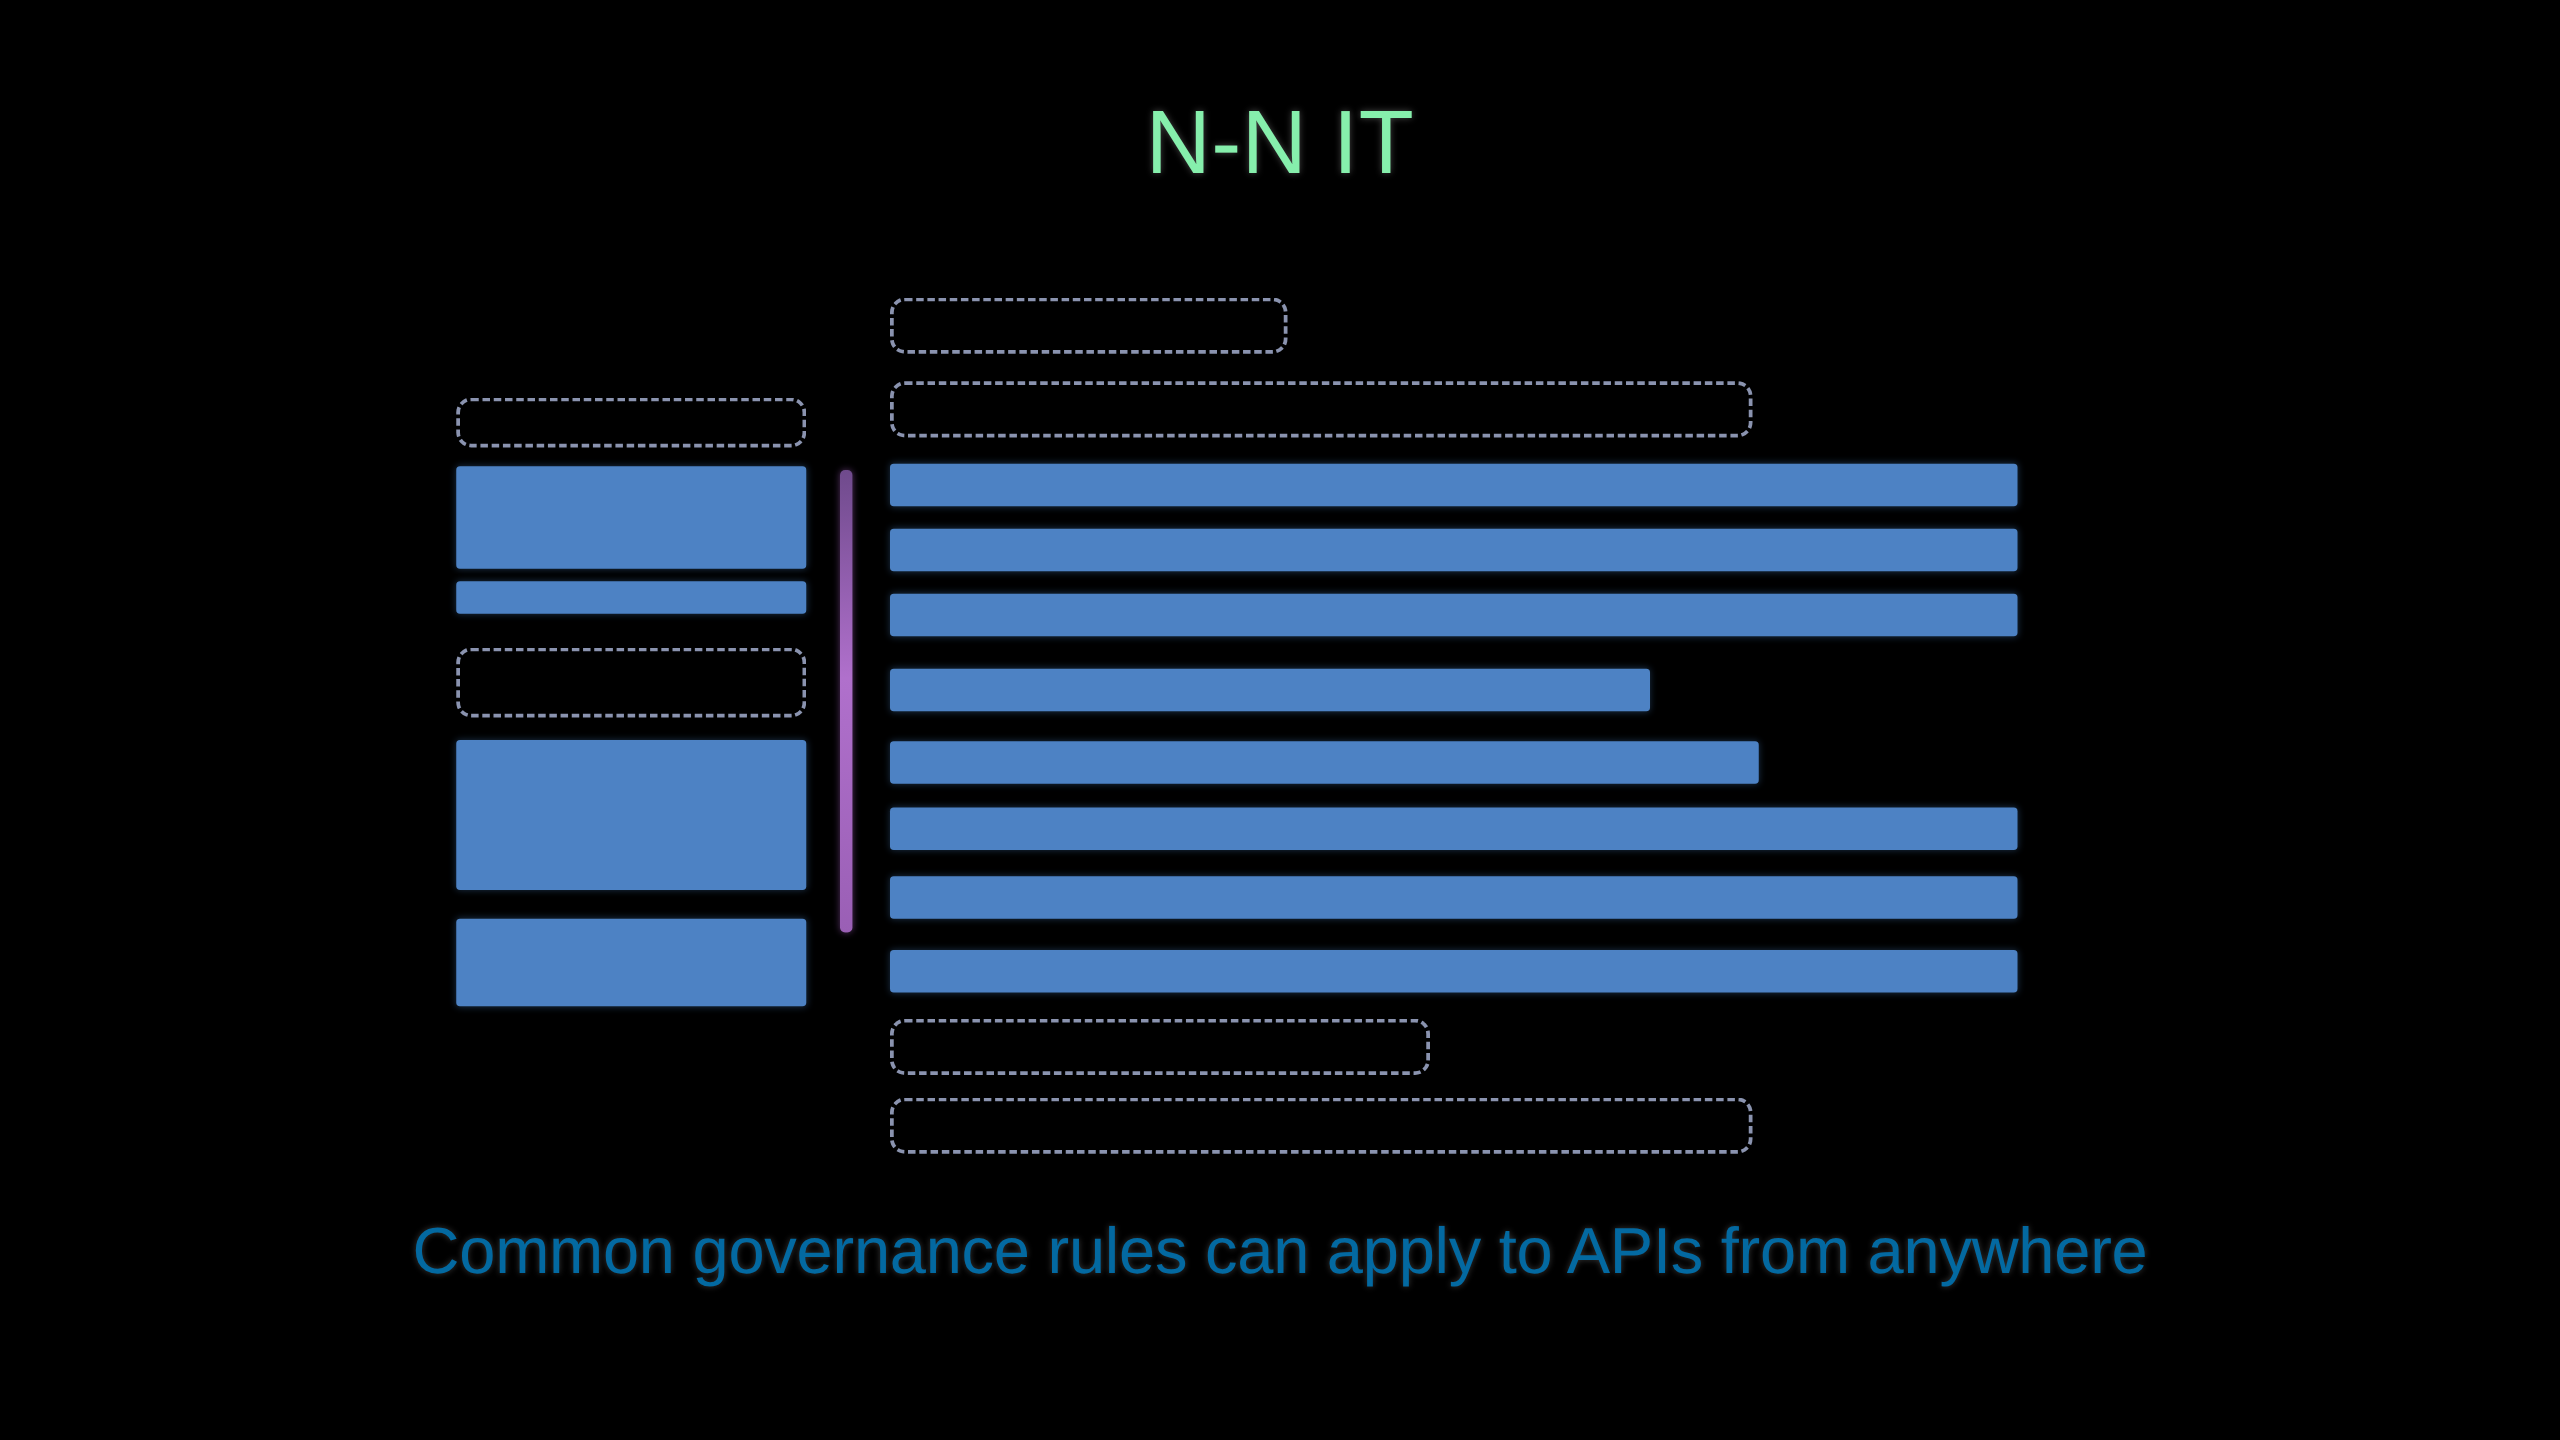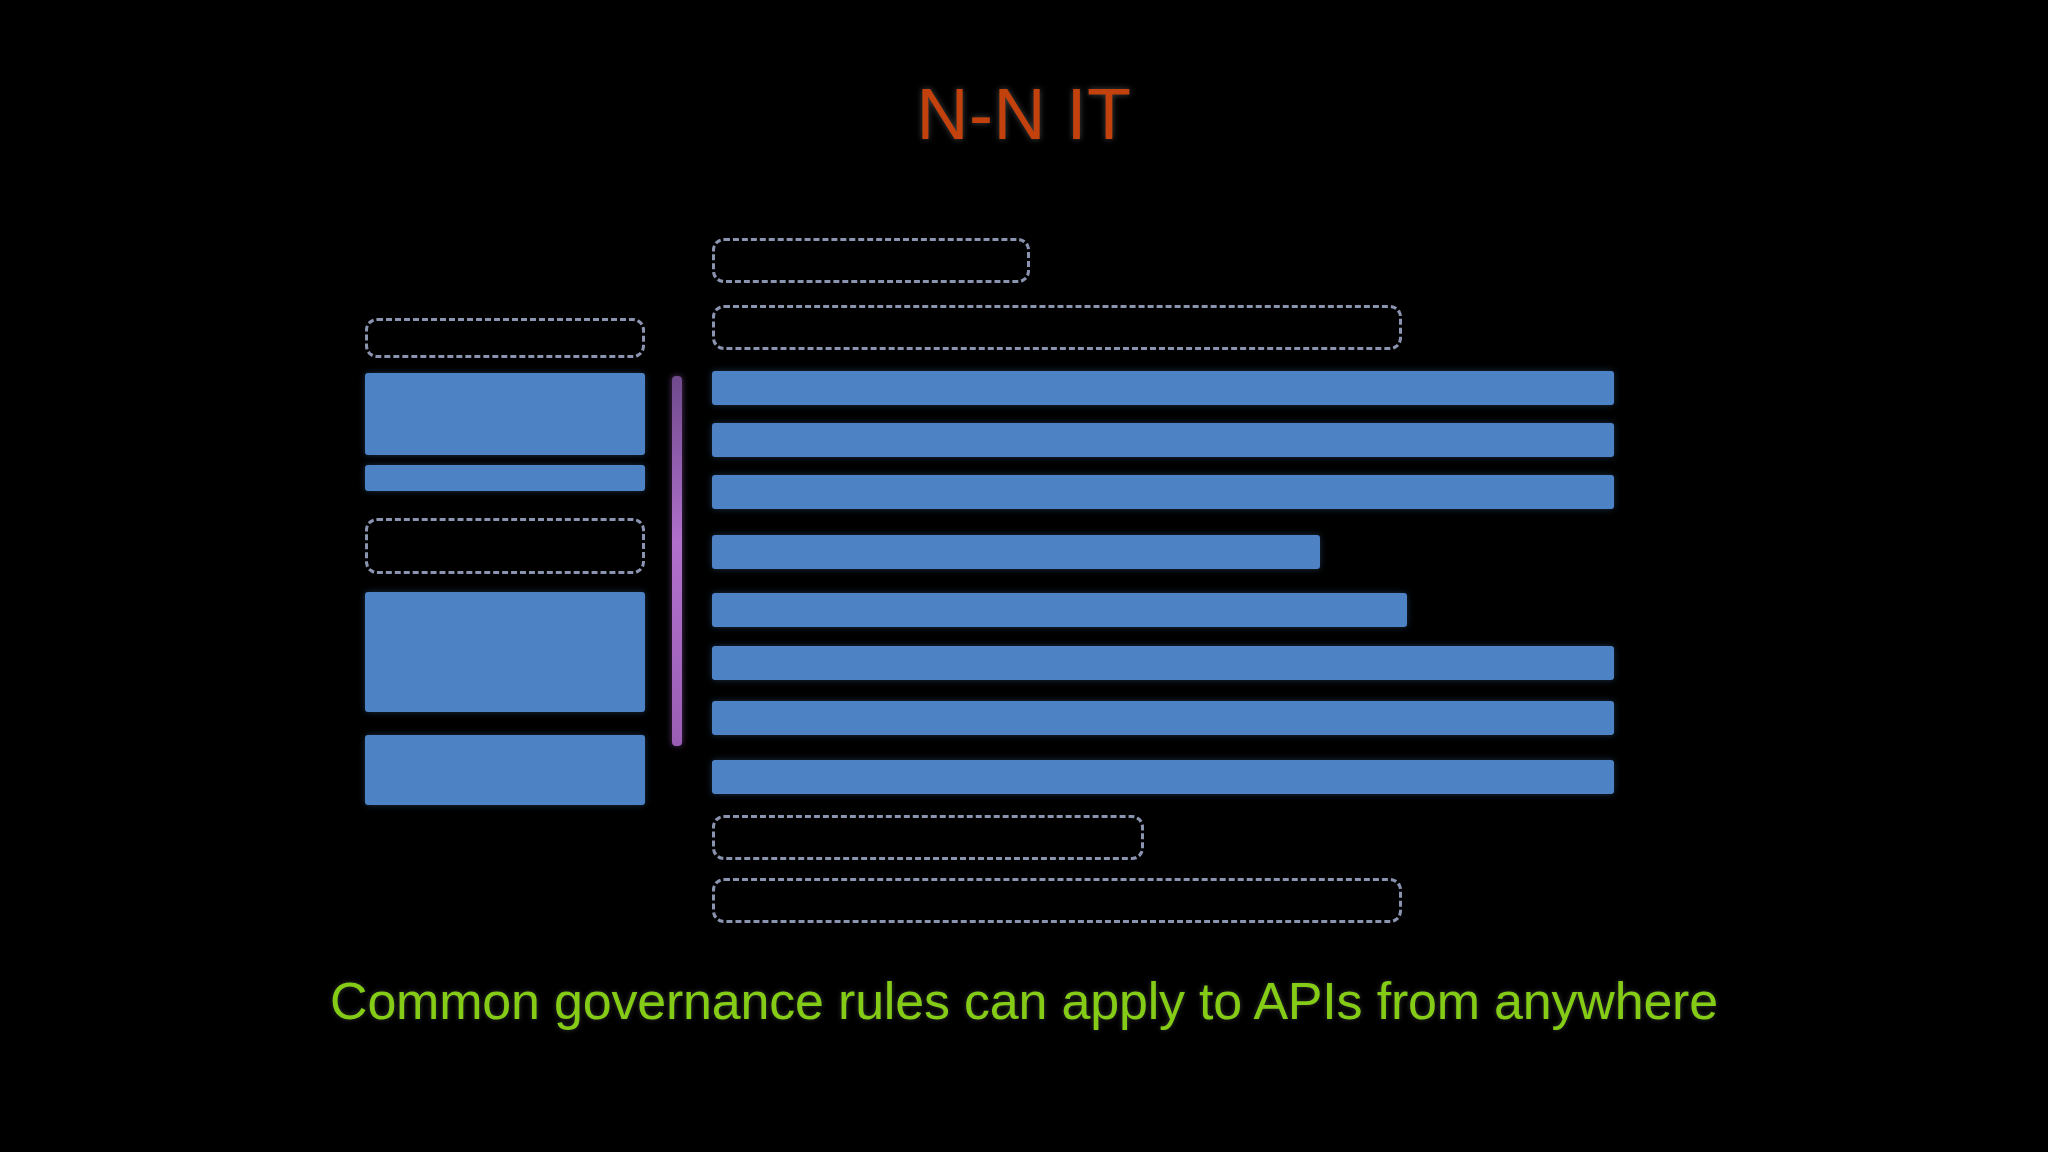--- a/index.html
+++ b/index.html
@@ -80,21 +80,21 @@
     background: linear-gradient(to bottom, #6f4a8c 0%, #b070cc 45%, #9a5fb5 100%);
     border-radius: 4px;
     box-shadow: 0 0 6px rgba(170,100,200,0.5);
   }
 </style>
 </head>
 <body style="background: rgb(0, 0, 0);">
 
 <div class="slide">
 
-  <div class="slide-title" style="color: #c2410c;">N-N IT</div>
+  <div class="slide-title" style="color: #86efac;">N-N IT</div>
 
   <div class="diagram">
 
     <div>
       <div class="dashed" style="left: 365px; top: 318px; width: 280px; height: 40px; border-color: rgb(169, 180, 214);"></div>
       <div class="block" style="left: 365px; top: 373px; width: 280px; height: 82px; background: rgb(77, 130, 196);"></div>
       <div class="block" style="left: 365px; top: 465px; width: 280px; height: 26px; background: rgb(77, 130, 196);"></div>
       <div class="dashed" style="left: 365px; top: 518px; width: 280px; height: 56px; border-color: rgb(169, 180, 214);"></div>
       <div class="block" style="left: 365px; top: 592px; width: 280px; height: 120px; background: rgb(77, 130, 196);"></div>
       <div class="block" style="left: 365px; top: 735px; width: 280px; height: 70px; background: rgb(77, 130, 196);"></div>
@@ -118,15 +118,15 @@
       <div class="block" style="left: 712px; top: 760px; width: 902px; height: 34px; background: rgb(77, 130, 196);"></div>
     </div>
 
     <div>
       <div class="dashed" style="left: 712px; top: 815px; width: 432px; height: 45px; border-color: rgb(169, 180, 214);"></div>
       <div class="dashed" style="left: 712px; top: 878px; width: 690px; height: 45px; border-color: rgb(169, 180, 214);"></div>
     </div>
 
   </div>
 
-  <div class="slide-caption" style="color: #84cc16;">Common governance rules can apply to APIs from anywhere</div>
+  <div class="slide-caption" style="color: #0369a1;">Common governance rules can apply to APIs from anywhere</div>
 
 </div>
 
 </body></html>

